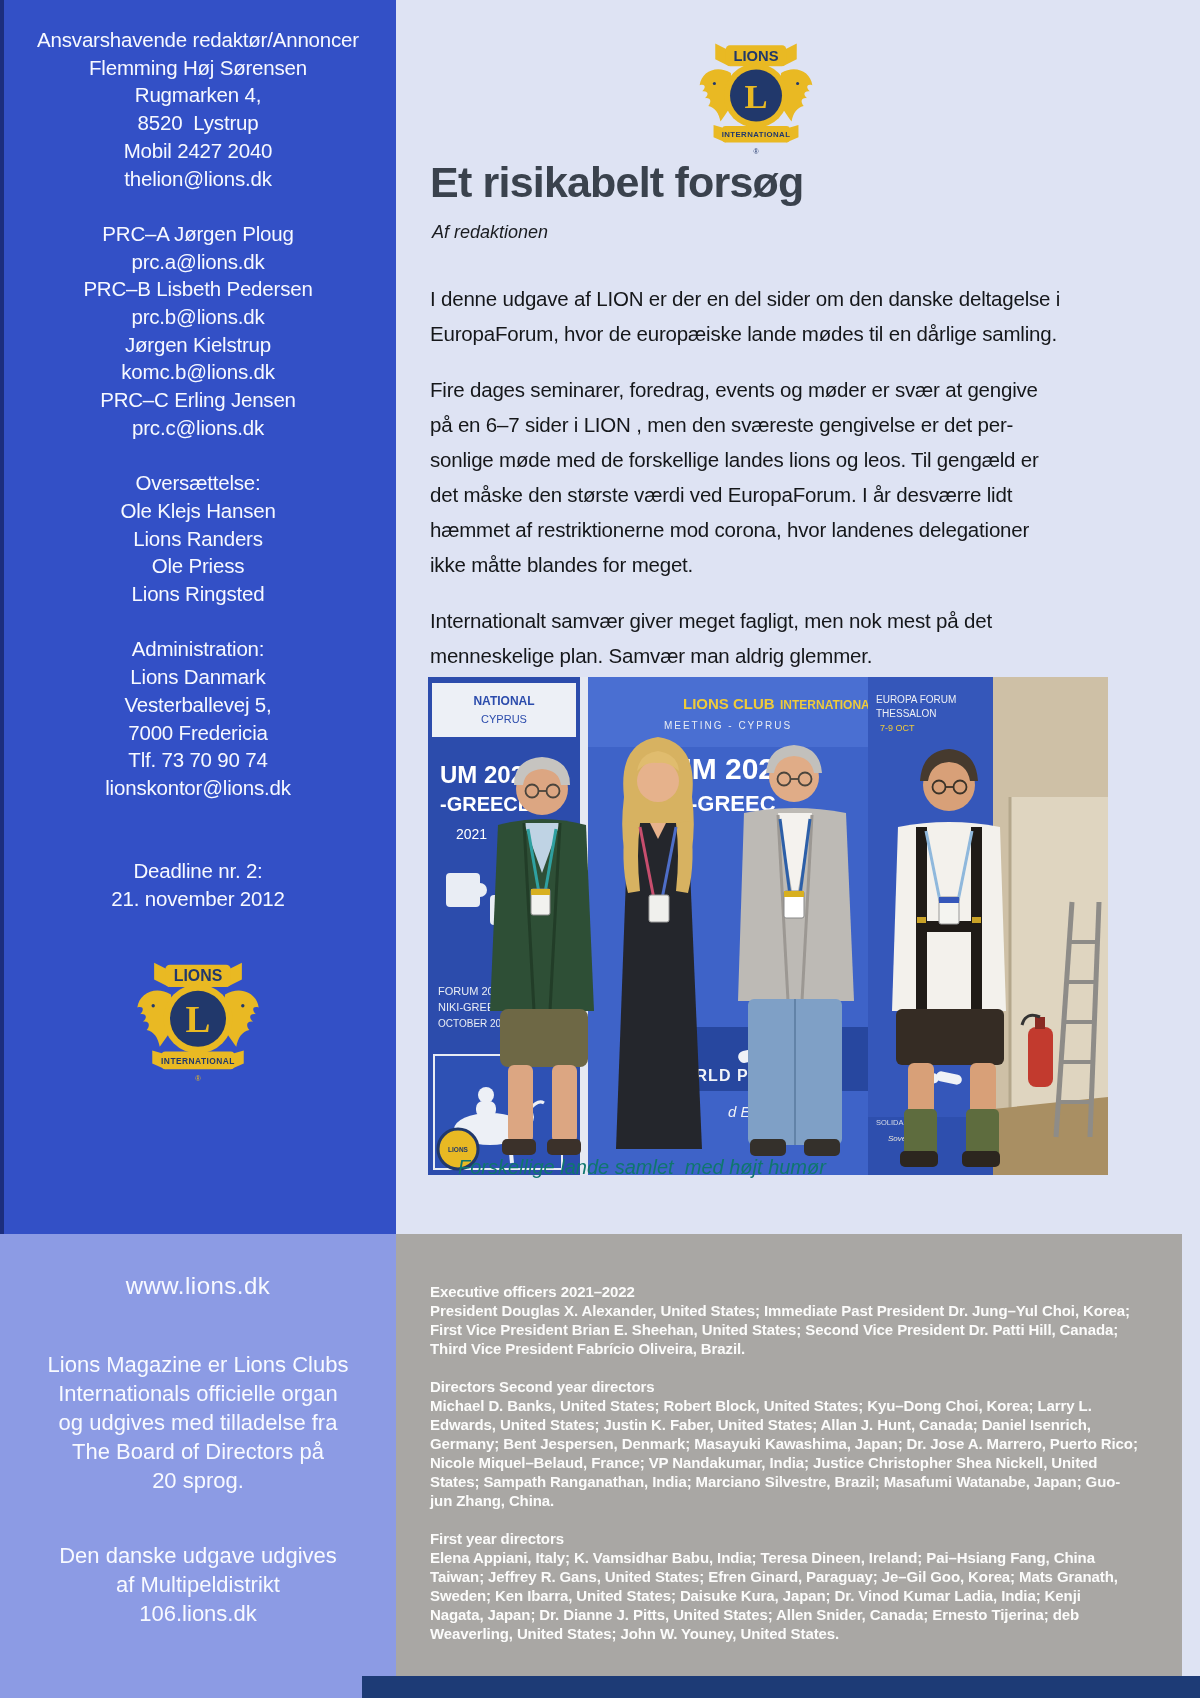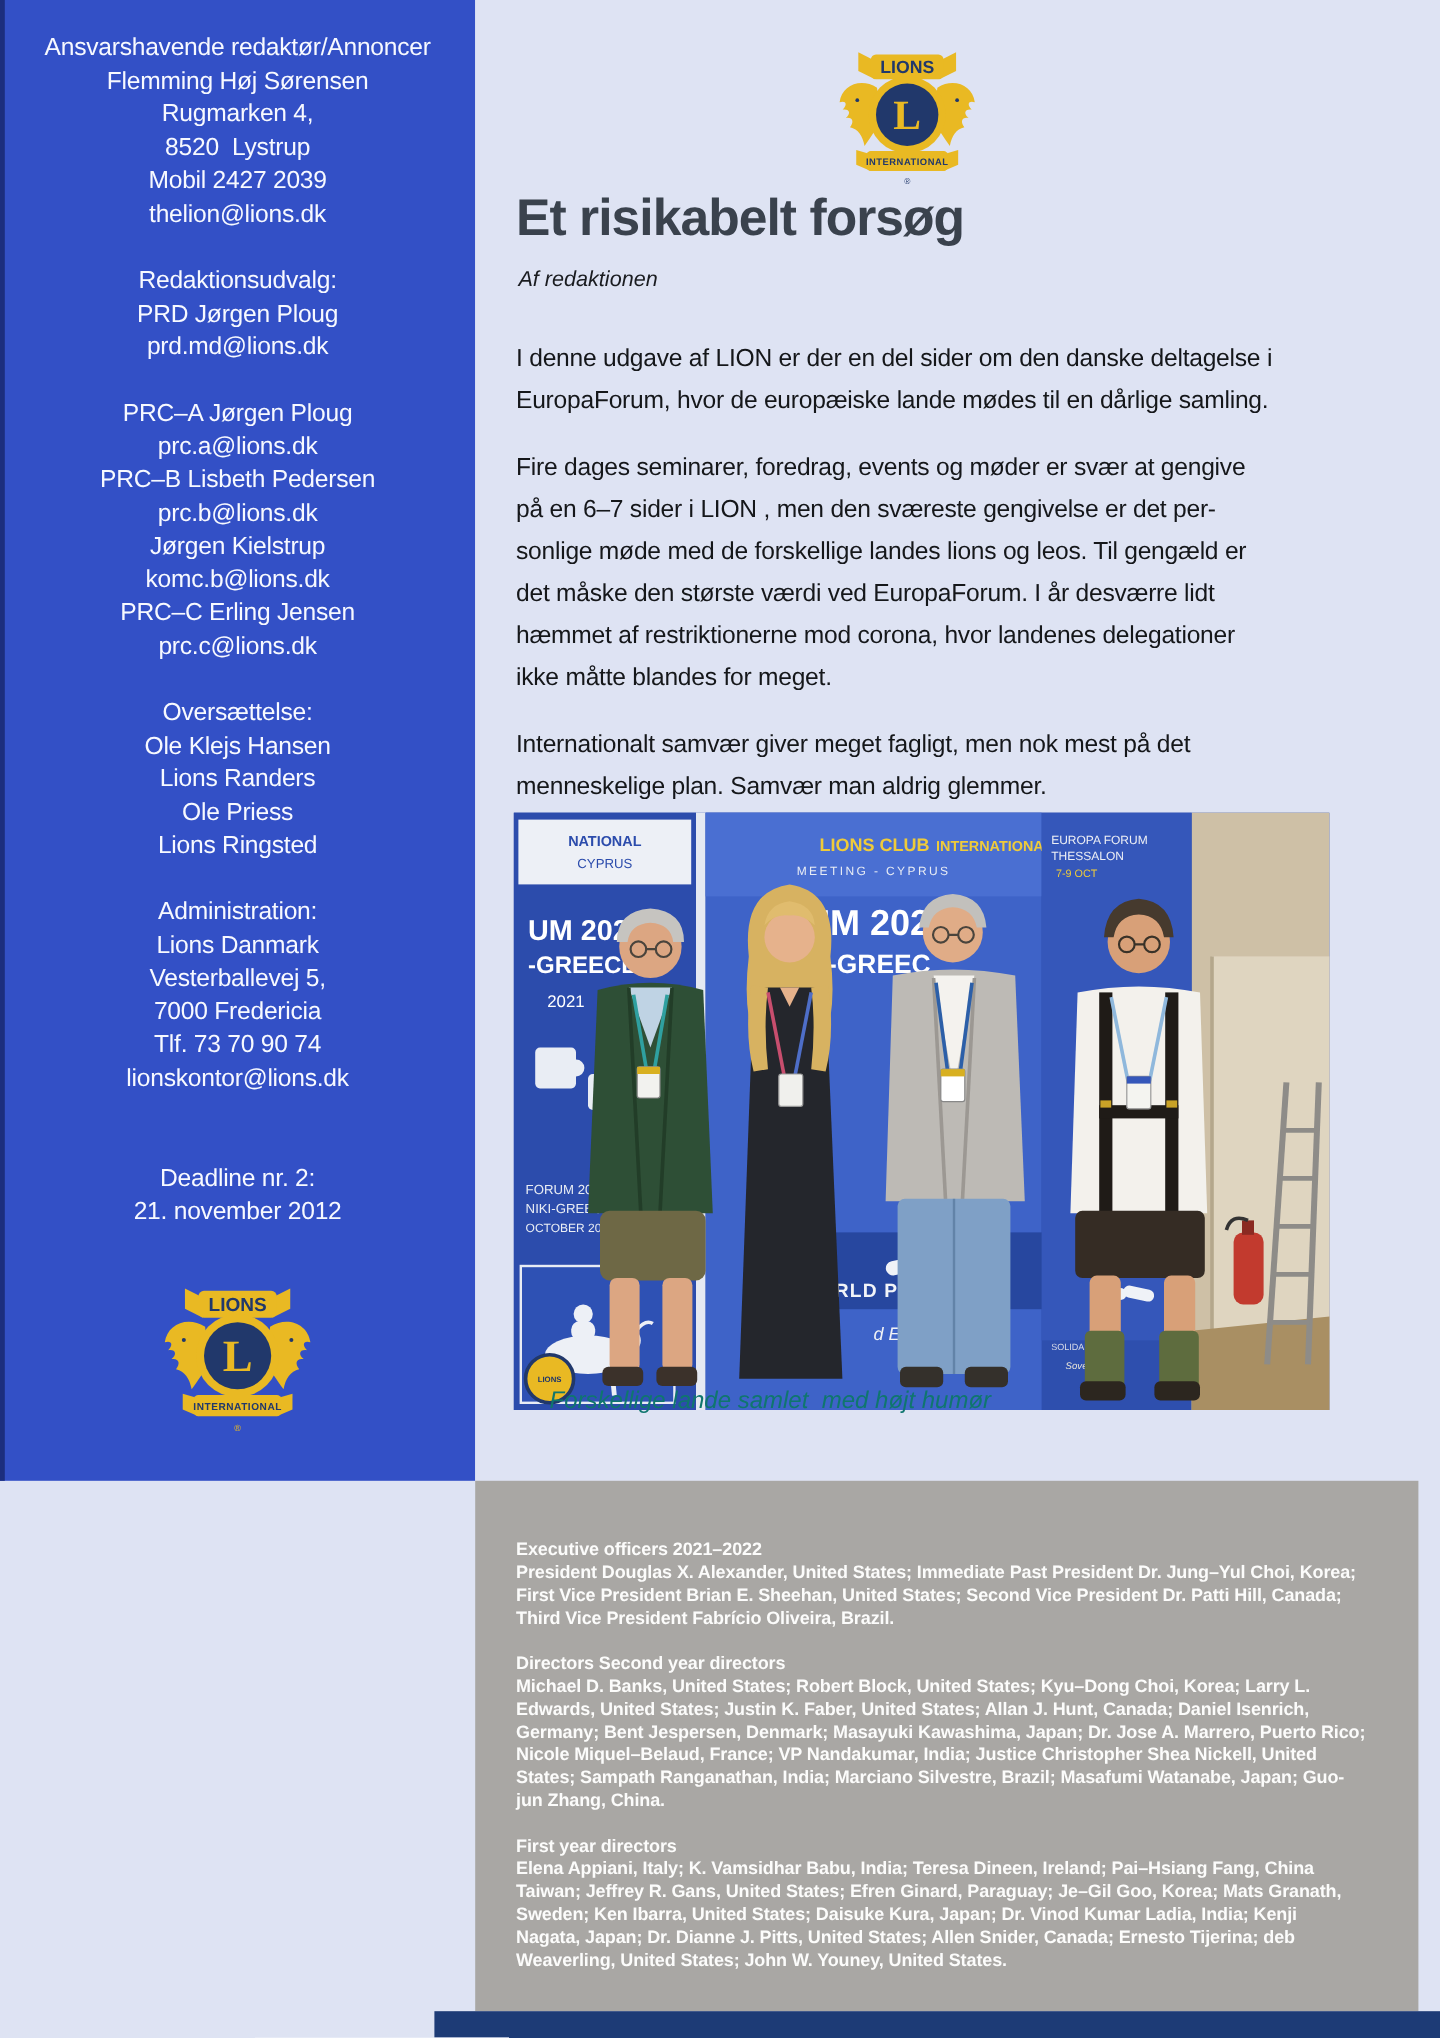--- a/index.html
+++ b/index.html
@@ -65,25 +65,22 @@
 </head>
 <body>
 
 <div class="page">
 
   <aside class="sidebar">
     <div class="sb-block">Ansvarshavende redaktør/Annoncer
 Flemming Høj Sørensen
 Rugmarken 4,
 8520  Lystrup
-Mobil 2427 2039
+Mobil 2427 2040
 thelion@lions.dk</div>
-    <div class="sb-block">Redaktionsudvalg:
-PRD Jørgen Ploug
-prd.md@lions.dk</div>
     <div class="sb-block">PRC–A Jørgen Ploug
 prc.a@lions.dk
 PRC–B Lisbeth Pedersen
 prc.b@lions.dk
 Jørgen Kielstrup
 komc.b@lions.dk
 PRC–C Erling Jensen
 prc.c@lions.dk</div>
     <div class="sb-block">Oversættelse:
 Ole Klejs Hansen
@@ -339,20 +336,31 @@
               <circle cx="532" cy="110" r="6.5"></circle>
             <line x1="517.5" y1="110" x2="525.5" y2="110"></line>
           </g>
         </g>
       </svg>
     </figure>
 
     <div class="caption">Forskellige lande samlet  med højt humør</div>
   </main>
 
+  <div class="footer-left">
+    <div class="fl-site">www.lions.dk</div>
+    <div class="fl-block">Lions Magazine er Lions Clubs
+Internationals officielle organ
+og udgives med tilladelse fra
+The Board of Directors på
+20 sprog.</div>
+    <div class="fl-block">Den danske udgave udgives
+af Multipeldistrikt
+106.lions.dk</div>
+  </div>
 
   <div class="footer-right">
     <div class="fr-block">Executive officers 2021–2022
 President Douglas X. Alexander, United States; Immediate Past President Dr. Jung–Yul Choi, Korea;
 First Vice President Brian E. Sheehan, United States; Second Vice President Dr. Patti Hill, Canada;
 Third Vice President Fabrício Oliveira, Brazil.</div>
     <div class="fr-block">Directors Second year directors
 Michael D. Banks, United States; Robert Block, United States; Kyu–Dong Choi, Korea; Larry L.
 Edwards, United States; Justin K. Faber, United States; Allan J. Hunt, Canada; Daniel Isenrich,
 Germany; Bent Jespersen, Denmark; Masayuki Kawashima, Japan; Dr. Jose A. Marrero, Puerto Rico;

